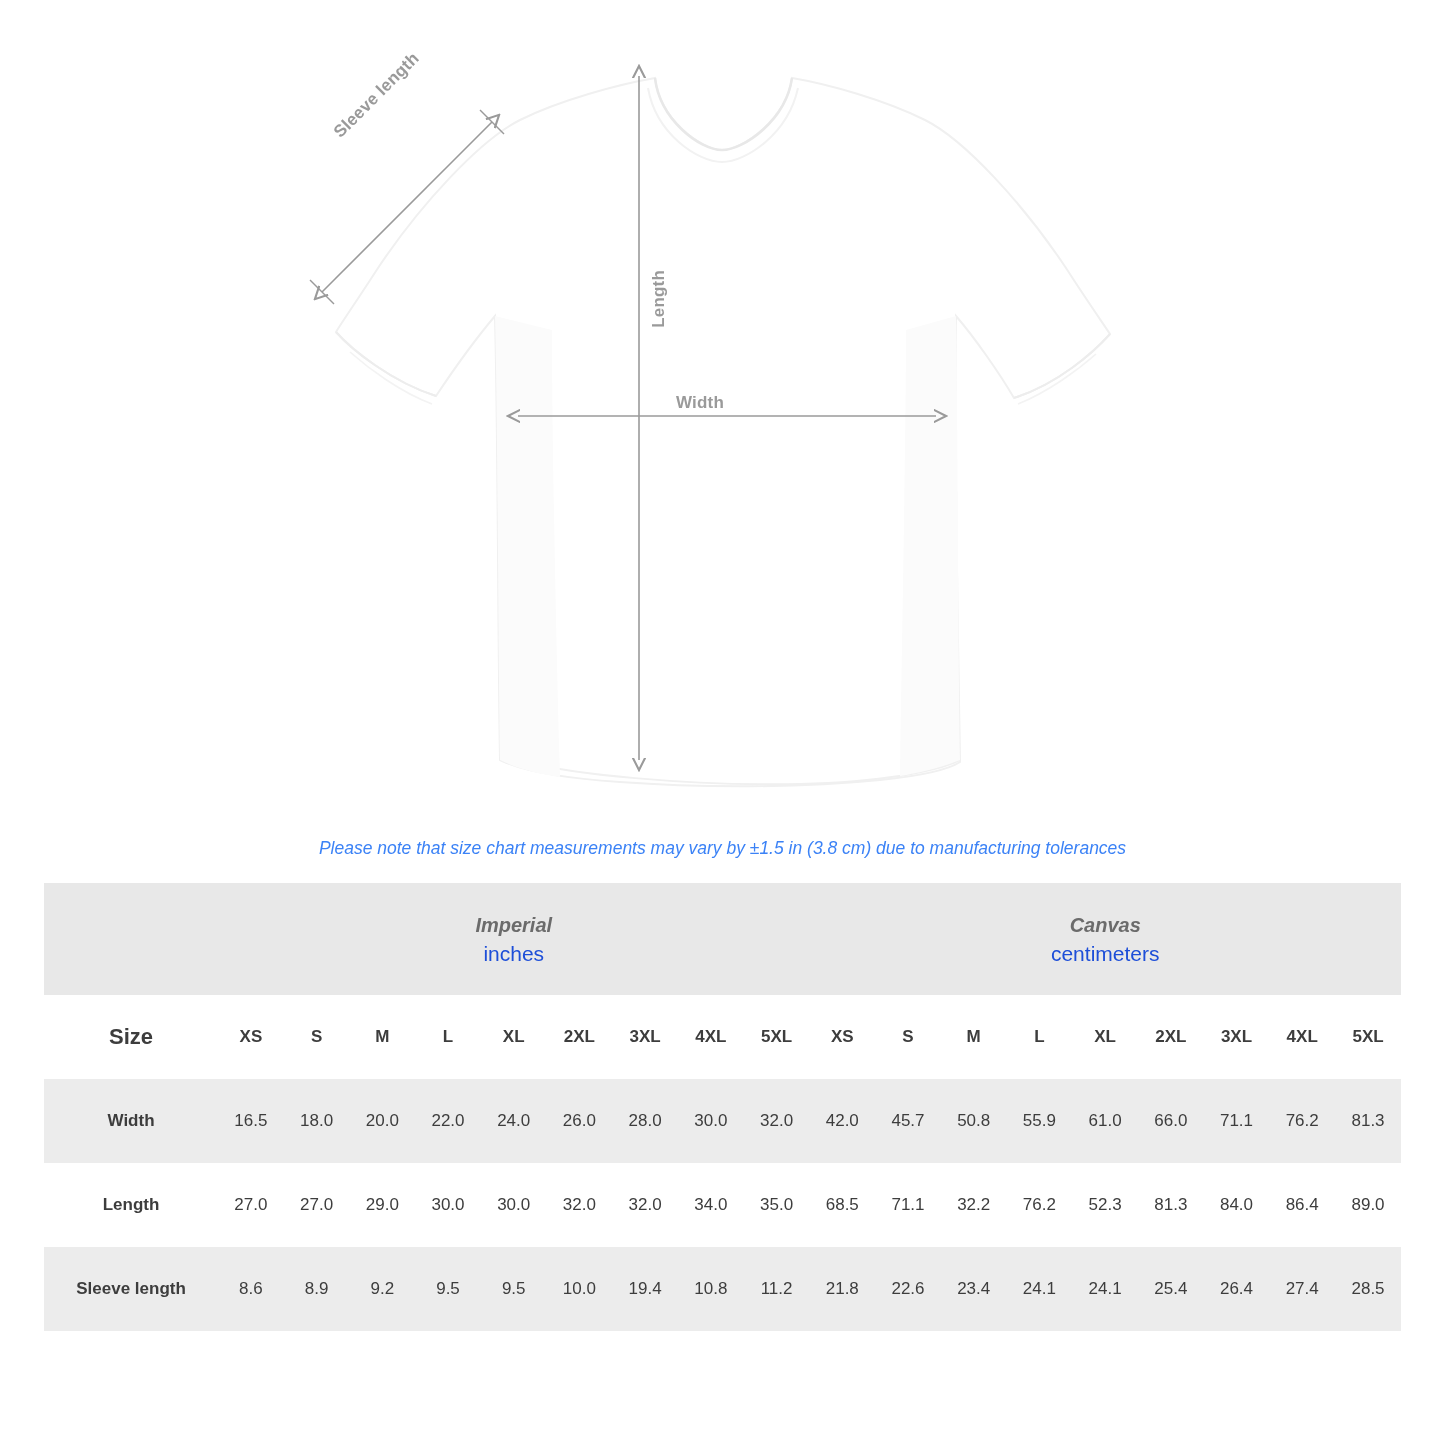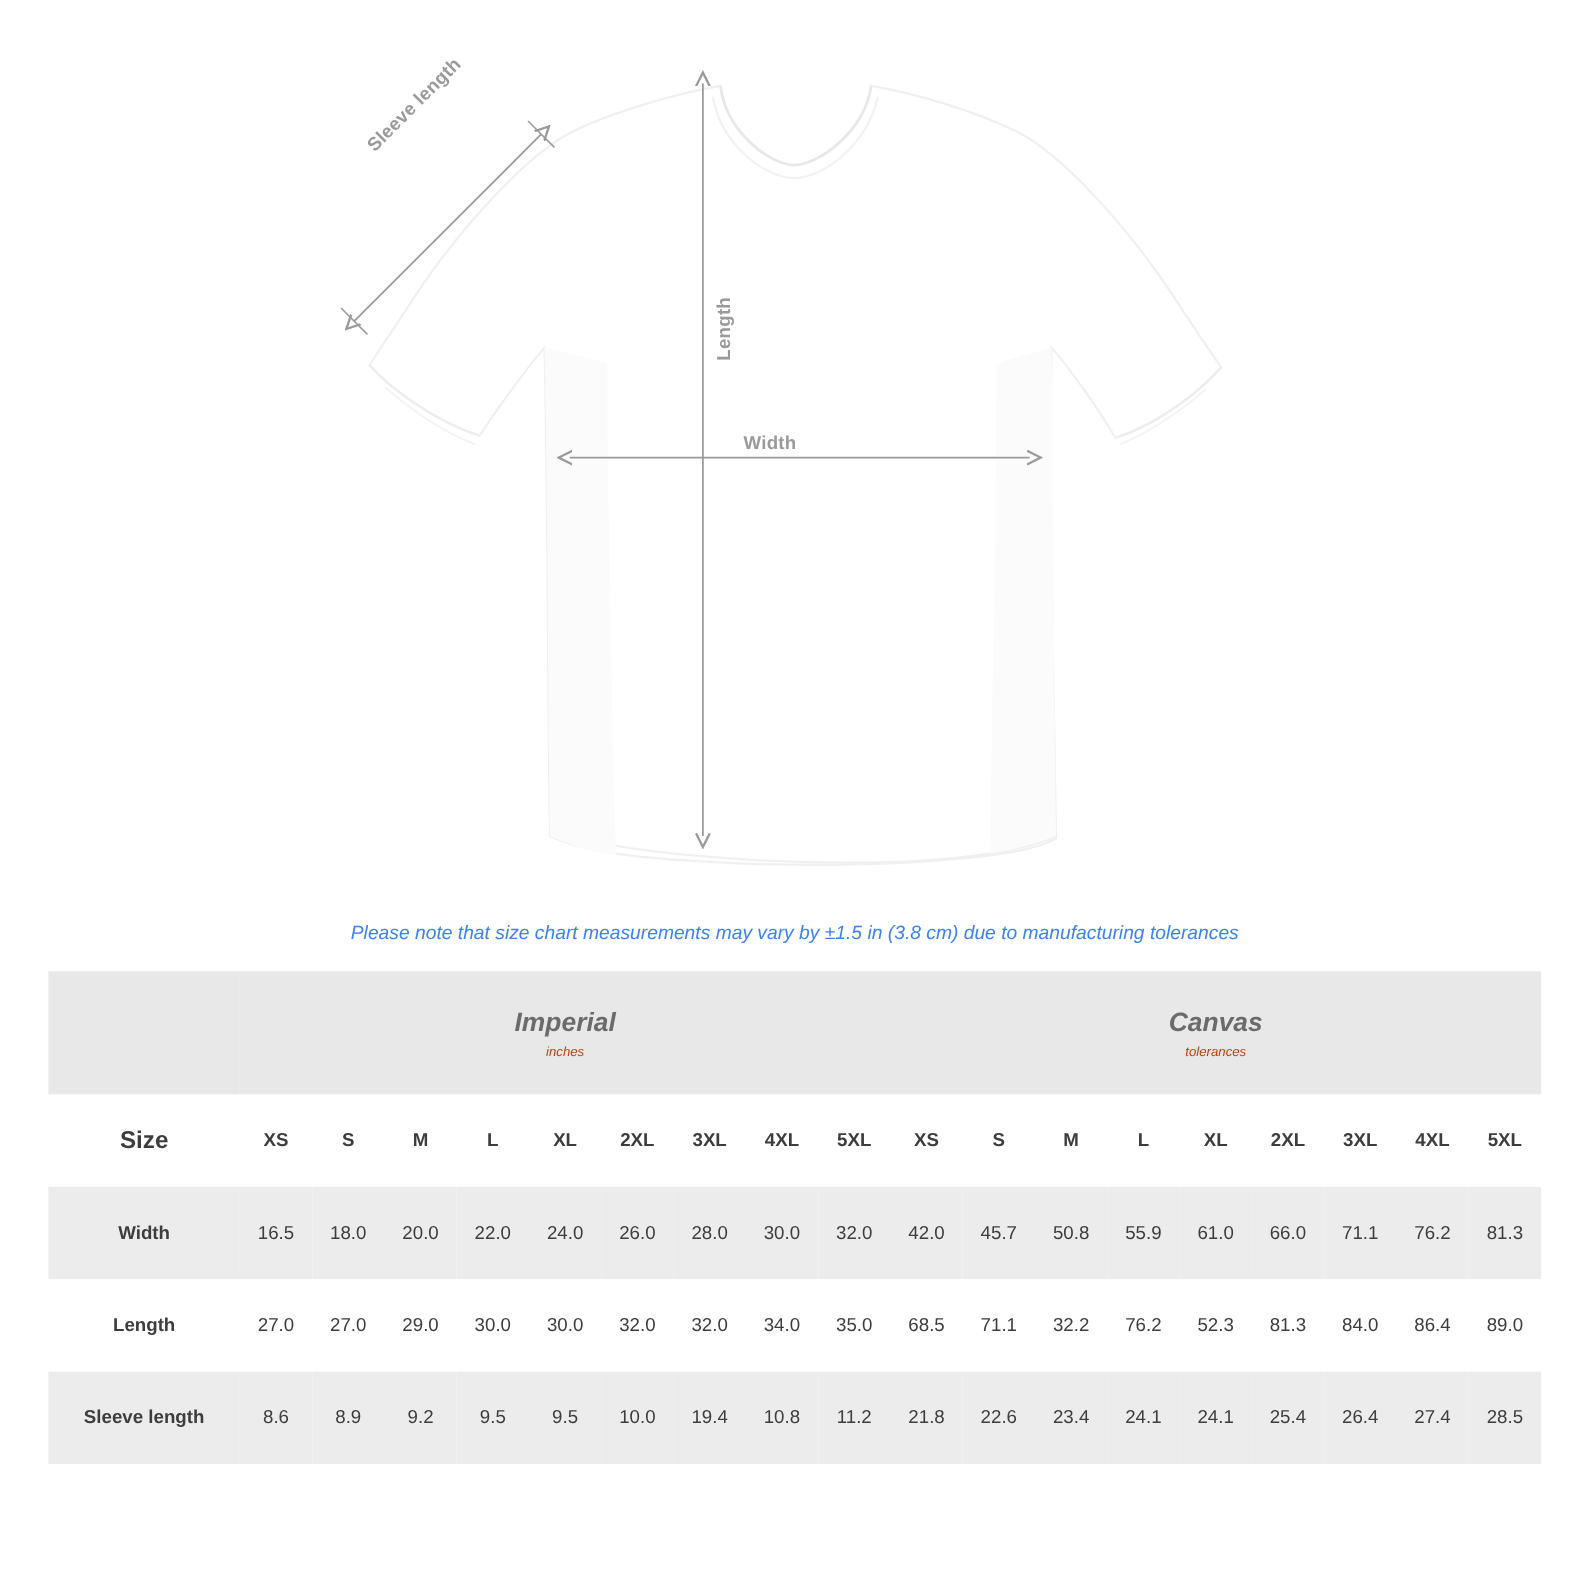--- a/index.html
+++ b/index.html
@@ -90,30 +90,29 @@
     color: #3d3d3d;
     padding: 0;
     border: none;
   }
 
   .unit-row td {
     height: 112px;
     background: #e8e8e8;
   }
   .unit-name {
-    font-size: 24px;
+    font-size: 20px;
     font-style: italic;
     font-weight: bold;
     color: #6b6b6b;
     line-height: 1.25;
   }
   .unit-sub {
-    font-size: 12px;
-    font-style: italic;
-    color: #c2410c;
+    font-size: 21px;
+    color: #1d4ed8;
     margin-top: 4px;
   }
 
   .head-row td {
     height: 84px;
     background: #ffffff;
     font-weight: bold;
     font-size: 18px;
     color: #3a3a3a;
   }
@@ -237,21 +236,21 @@
     </colgroup>
     <tbody>
       <tr class="unit-row">
         <td></td>
         <td colspan="9">
           <div class="unit-name">Imperial</div>
           <div class="unit-sub">inches</div>
         </td>
         <td colspan="9">
           <div class="unit-name">Canvas</div>
-          <div class="unit-sub">tolerances</div>
+          <div class="unit-sub">centimeters</div>
         </td>
       </tr>
 
       <tr class="head-row">
         <td class="rowhead">Size</td>
         <td>XS</td>
         <td>S</td>
         <td>M</td>
         <td>L</td>
         <td>XL</td>

